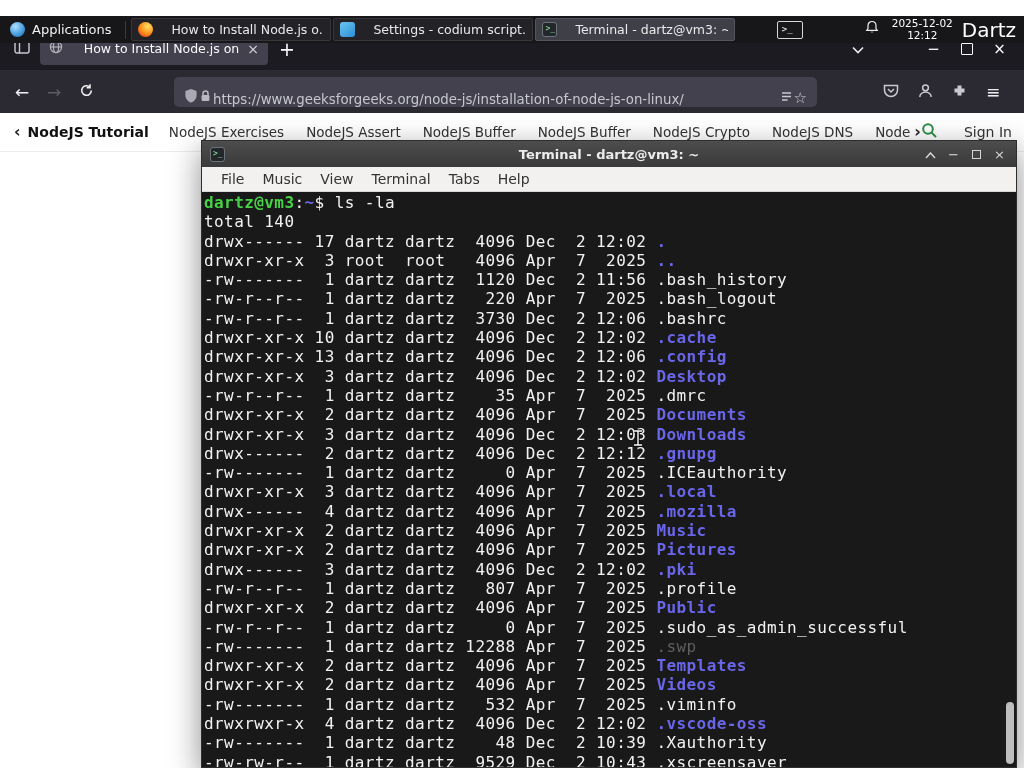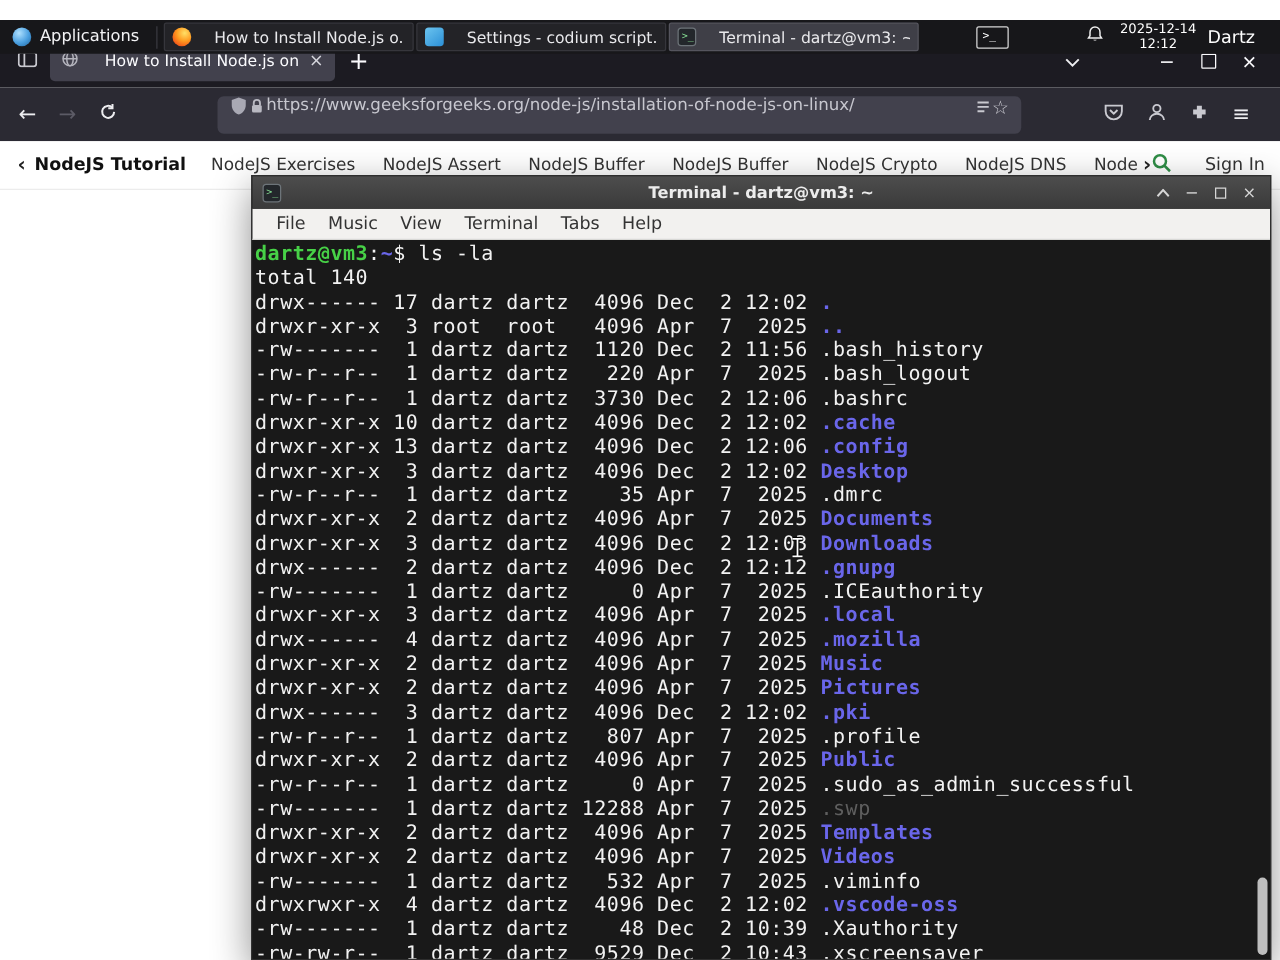--- a/index.html
+++ b/index.html
@@ -17,39 +17,39 @@
   .ticon{width:15px;height:15px;flex:none;}
   .icon-firefox{border-radius:50%;background:radial-gradient(circle at 65% 30%,#ffe066 0%,#ff9a1f 45%,#f35c1a 75%,#d9480f 100%);}
   .icon-codium{border-radius:3px;background:linear-gradient(140deg,#6cc5f0,#2b8fd6);}
   .icon-term{background:#23272b;border:1px solid #6d7479;border-radius:3px;position:relative;box-sizing:border-box;}
   .icon-term::after{content:">_";color:#8ce99a;font-size:8px;line-height:8px;position:absolute;top:2px;left:2px;font-family:"DejaVu Sans Mono",monospace;}
   .panel-spacer{flex:1;}
   .tray-icon{width:26px;height:18px;border:1px solid #d8d8d8;border-radius:2px;position:relative;margin-right:58px;box-sizing:border-box;}
   .tray-icon::after{content:">_";color:#fff;font-size:9px;line-height:9px;position:absolute;top:3px;left:4px;font-family:"DejaVu Sans Mono",monospace;}
   .bell{width:22px;display:flex;justify-content:center;}
   .clock{display:flex;flex-direction:column;align-items:center;font-size:10.5px;line-height:11.5px;margin:0 9px;color:#fff;}
-  .panel-user{font-size:14px;margin-right:20px;color:#fff;}
+  .panel-user{font-size:20px;margin-right:8px;color:#fff;}
 
   
   .browser{position:absolute;top:27px;left:0;width:1024px;height:741px;display:flex;flex-direction:column;z-index:1;}
   .tabbar{height:43px;background:#1c1b22;display:flex;align-items:center;padding:0 8px;flex:none;}
   .fxview{width:28px;height:28px;display:flex;align-items:center;justify-content:center;margin-right:4px;border-radius:4px;}
   .tab{width:228px;height:32px;background:#42414d;border-radius:4px;display:flex;align-items:center;padding:0 9px;gap:8px;color:#fbfbfe;box-sizing:border-box;}
   .tab-title{font-size:12.5px;flex:1;white-space:nowrap;overflow:hidden;text-align:right;}
   .tab-close{font-size:14px;color:#d7d7de;cursor:default;}
   .newtab{width:30px;height:30px;display:flex;align-items:center;justify-content:center;font-size:19px;color:#fbfbfe;margin-left:4px;border-radius:4px;}
   .alltabs{margin-left:auto;width:30px;display:flex;justify-content:center;}
   .winctls{display:flex;margin-left:44px;}
   .winctl{width:33px;height:32px;display:flex;align-items:center;justify-content:center;color:#fbfbfe;font-size:15px;}
   .maxbox{width:10px;height:10px;border:1.6px solid #fbfbfe;border-radius:1px;display:inline-block;}
 
   .navbar{height:43px;background:#2b2a33;display:flex;align-items:center;padding:0 6px;flex:none;}
   .nav-icon{width:32px;height:32px;display:flex;align-items:center;justify-content:center;color:#ededf0;font-size:17px;border-radius:4px;flex:none;}
   .nav-icon.fwd{color:#5c5b66;}
-  .urlbar{margin-left:72px;width:643px;height:30px;background:#42414d;border-radius:5px;display:flex;align-items:flex-start;padding:0 10px;gap:1px;box-sizing:border-box;flex:none;}
+  .urlbar{margin-left:72px;width:643px;height:30px;background:#42414d;border-radius:5px;display:flex;align-items:flex-end;padding:0 10px;gap:1px;box-sizing:border-box;flex:none;}
   .url-text{flex:1;font-size:13.3px;color:#c7c7cf;white-space:nowrap;overflow:hidden;}
   .url-star{font-size:15px;color:#cfcfd6;}
   .right-icons{display:flex;margin-left:auto;padding-right:8px;}
   .right-icons .nav-icon{width:34px;}
 
   .sitenav{height:38px;background:#fff;border-bottom:1px solid #ececec;display:flex;align-items:center;padding:0 14px;color:#333;font-size:13.5px;flex:none;}
   .nav-chev{color:#222;font-weight:700;font-size:16px;line-height:1;}
   .nav-tutorial{font-weight:700;color:#111;font-size:14px;margin:0 20px 0 7px;white-space:nowrap;}
   .nav-item{margin-right:22px;white-space:nowrap;}
   .nav-item.last{margin-right:4px;}
@@ -259,21 +259,21 @@
     <div class="tray-icon"></div>
     <div class="bell">
       <span>
         <svg width="14" height="15" viewBox="0 0 14 15">
             <path d="M7 1.5 C4.6 1.5 3 3.4 3 5.8 V8.6 L1.8 10.4 H12.2 L11 8.6 V5.8 C11 3.4 9.4 1.5 7 1.5 Z" fill="none" stroke="#ededed" stroke-width="1.2"></path>
             <path d="M5.6 11.8 a1.6 1.3 0 0 0 2.8 0 z" fill="#ededed"></path>
           </svg>
       </span>
     </div>
     <div class="clock">
-      <span>2025-12-14</span>
+      <span>2025-12-02</span>
       <span>12:12</span>
     </div>
     <div class="panel-user">Dartz</div>
   </div>
 
   <div class="ibeam">
     <svg width="12" height="18" viewBox="0 0 12 18">
       <g stroke="#000" stroke-width="3.2" fill="none">
           <path d="M2 2 H10 M6 2 V16 M2 16 H10"></path>
         </g>

